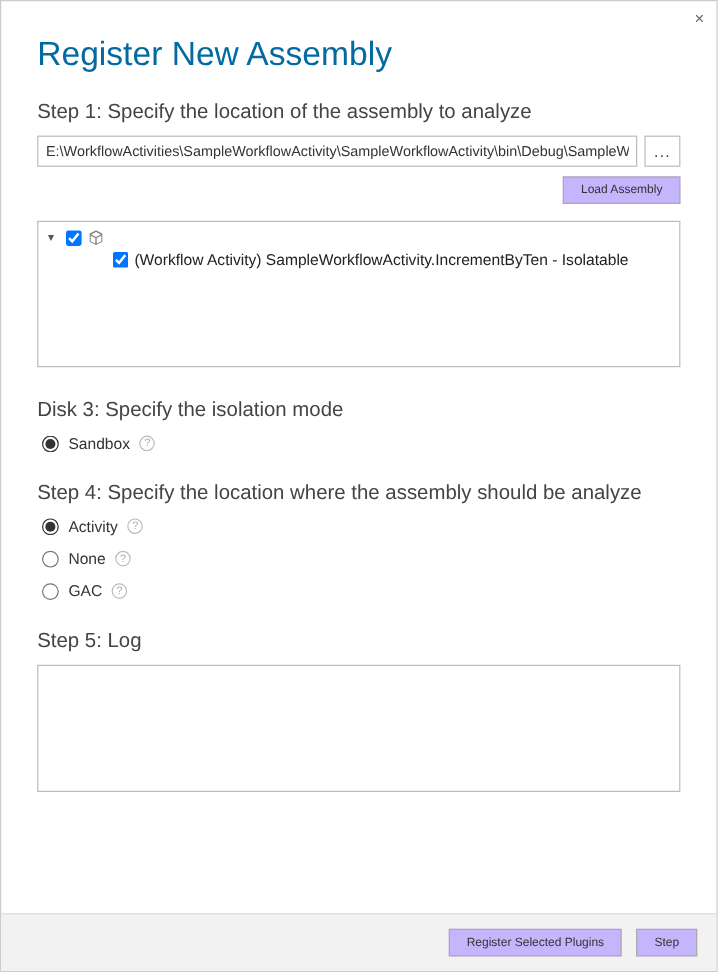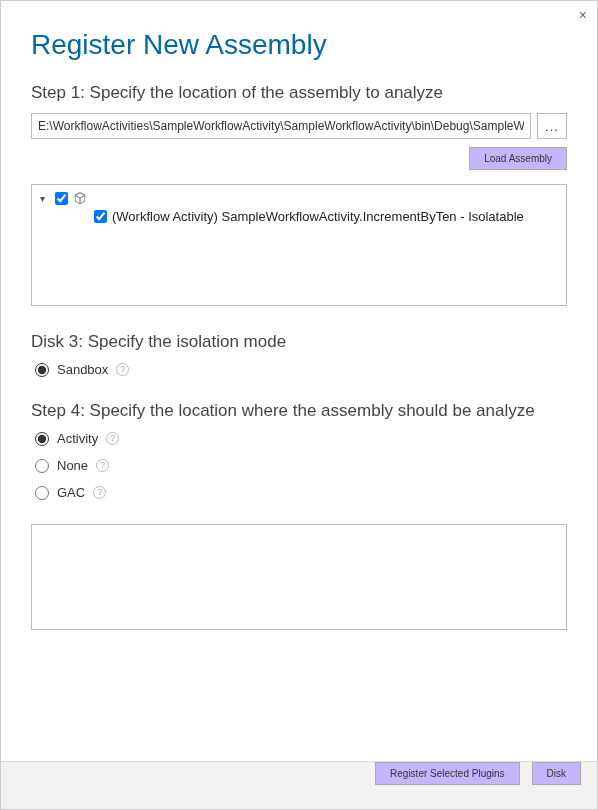--- a/index.html
+++ b/index.html
@@ -168,21 +168,21 @@
     .footer {
       position: absolute;
       bottom: 0;
       left: 0;
       right: 0;
       height: 48px;
       background: #f2f2f2;
       border-top: 1px solid #ddd;
       display: flex;
       justify-content: flex-end;
-      align-items: flex-start;
+      align-items: center;
       gap: 12px;
       padding: 0 16px;
     }
     .cb {
       width: 13px;
       height: 13px;
     }
   </style>
 </head>
 <body>
@@ -238,19 +238,20 @@
       <span>None</span>
       <span class="help-icon">?</span>
     </label>
     <label class="radio-row">
       <input type="radio" name="store" style="">
       <span>GAC</span>
       <span class="help-icon">?</span>
     </label>
   </div>
 
+  <div class="step-label">Step 5: Log</div>
   <div class="log-box"></div>
 </div>
 
 <div class="footer">
   <button class="btn">Register Selected Plugins</button>
-  <button class="btn">Disk</button>
+  <button class="btn">Step</button>
 </div>
 
 </body></html>

